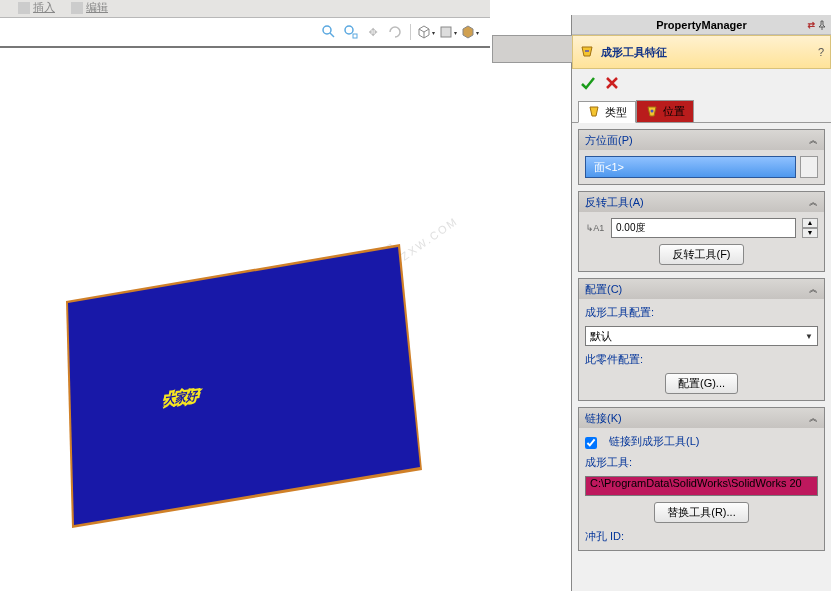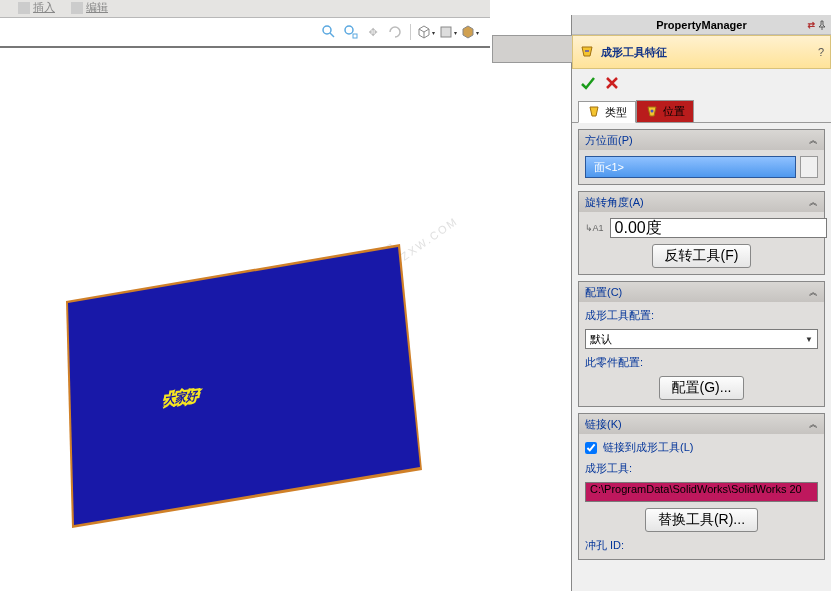--- a/index.html
+++ b/index.html
@@ -64,32 +64,32 @@
 
 
 .sel-list { height: 22px; border: 1px solid #2a579a; background: linear-gradient(#8fc1ff, #4e98ee); color: #fff; display: flex; align-items: center; padding: 0 8px; font-size: 11px; }
 .sel-wrap { display: flex; gap: 4px; }
 .sel-wrap .sel-list { flex: 1; }
 .sel-side { width: 18px; border: 1px solid #999; background: #f0f0f0; }
 
 
 .rot-row { display: flex; align-items: flex-start; gap: 6px; }
 .rot-icon { width: 20px; height: 20px; display: flex; align-items: center; justify-content: center; font-size: 9px; color: #666; border: none; }
-.rot-input { flex: 1; height: 20px; border: 1px solid #7a7a7a; background: #fff; padding: 0 4px; font-size: 16px; }
+.rot-input { flex: 1; height: 20px; border: 1px solid #7a7a7a; background: #fff; padding: 0 4px; font-size: 10px; }
 .spin-btns { width: 16px; display: flex; flex-direction: column; }
 .spin-btns button { height: 10px; font-size: 7px; border: 1px solid #999; background: #eee; padding: 0; line-height: 6px; }
 
-.center-btn { align-self: center; padding: 2px 12px; background: linear-gradient(#fdfdfd, #e5e5e5); border: 1px solid #888; border-radius: 3px; cursor: pointer; font-size: 14px; }
+.center-btn { align-self: center; padding: 2px 12px; background: linear-gradient(#fdfdfd, #e5e5e5); border: 1px solid #888; border-radius: 3px; cursor: pointer; font-size: 11px; }
 
 .label-text { color: #003399; font-size: 11px; }
 
 .combo { height: 20px; border: 1px solid #7a7a7a; background: #fff; display: flex; align-items: center; padding: 0 4px; position: relative; }
 .combo::after { content: "▼"; position: absolute; right: 4px; font-size: 8px; color: #333; }
 
-.chk-row { display: flex; align-items: center; gap: 6px; }
+.chk-row { display: flex; align-items: flex-end; gap: 12px; }
 .chk-row input { width: 12px; height: 12px; }
 
 .text-input { height: 20px; border: 1px solid #7a7a7a; background: #be185d; padding: 0 4px; font-size: 11px; overflow: hidden; white-space: nowrap; }
 
 </style>
 </head>
 <body>
 
 <div class="top-frag">
   <div class="frag-items">
@@ -224,21 +224,21 @@
           <div class="sel-list">
             <span>面&lt;1&gt;</span>
           </div>
           <div class="sel-side"></div>
         </div>
       </div>
     </div>
 
     <div class="group">
       <div class="group-head">
-        <span>旋转角度(A)</span>
+        <span>反转工具(A)</span>
         <span class="group-caret">︽</span>
       </div>
       <div class="group-body">
         <div class="rot-row">
           <span class="rot-icon">↳A1</span>
           <input class="rot-input" value="0.00度" style="">
           <div class="spin-btns">
             <button>▲</button>
             <button>▼</button>
           </div>

